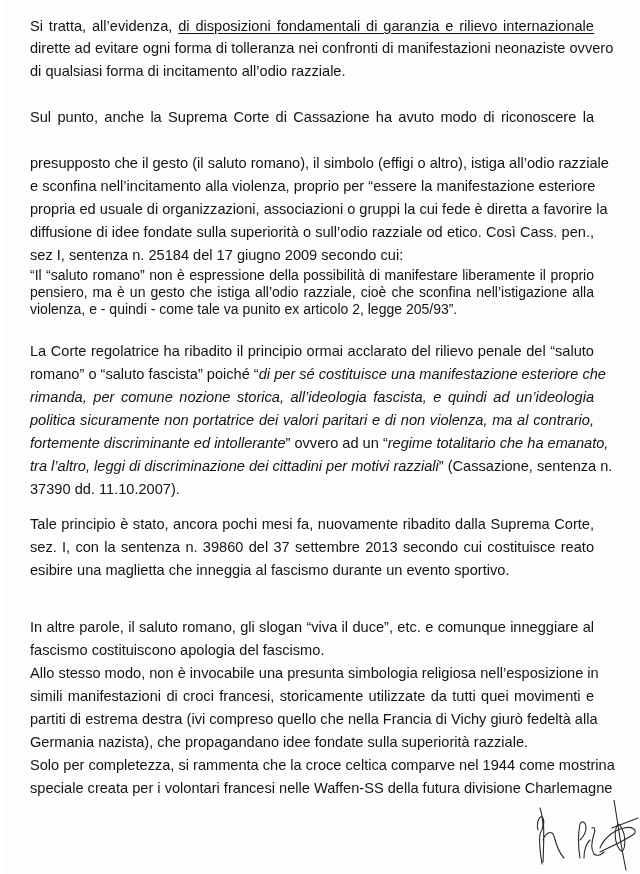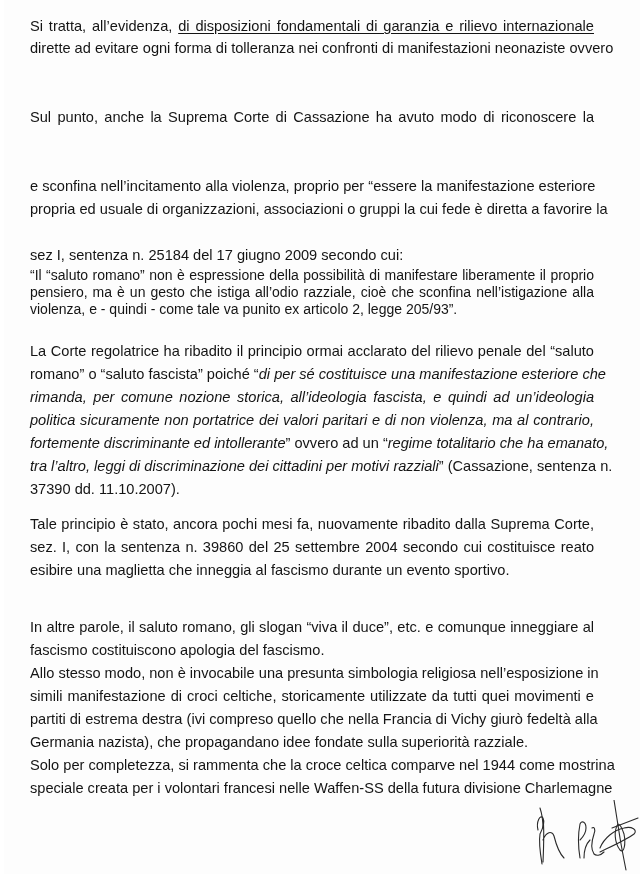--- a/index.html
+++ b/index.html
@@ -24,46 +24,49 @@
   .i { font-style: italic; }
   .sig { position: absolute; left: 530px; top: 800px; width: 110px; height: 74px; }
 </style>
 </head>
 <body>
 
 <div class="page">
 
   <div class="line" style="top:17px"><span>Si tratta, all’evidenza, </span><span class="u">di disposizioni fondamentali di garanzia e rilievo internazionale</span></div>
   <div class="line" style="top:39px">dirette ad evitare ogni forma di tolleranza nei confronti di manifestazioni neonaziste ovvero</div>
+  <div class="line last" style="top:62px">di qualsiasi forma di incitamento all’odio razziale.</div>
 
   <div class="line" style="top:108px">Sul punto, anche la Suprema Corte di Cassazione ha avuto modo di riconoscere la</div>
+  <div class="line" style="top:154px">presupposto che il gesto (il saluto romano), il simbolo (effigi o altro), istiga all’odio razziale</div>
   <div class="line" style="top:177px">e sconfina nell’incitamento alla violenza, proprio per “essere la manifestazione esteriore</div>
   <div class="line" style="top:200px">propria ed usuale di organizzazioni, associazioni o gruppi la cui fede è diretta a favorire la</div>
+  <div class="line" style="top:223px">diffusione di idee fondate sulla superiorità o sull’odio razziale od etico. Così Cass. pen.,</div>
   <div class="line last" style="top:246px">sez I, sentenza n. 25184 del 17 giugno 2009 secondo cui:</div>
 
   <div class="line q" style="top:267px">“Il “saluto romano” non è espressione della possibilità di manifestare liberamente il proprio</div>
   <div class="line q" style="top:284px">pensiero, ma è un gesto che istiga all’odio razziale, cioè che sconfina nell’istigazione alla</div>
   <div class="line q last" style="top:301px">violenza, e - quindi - come tale va punito ex articolo 2, legge 205/93”.</div>
 
   <div class="line" style="top:342px">La Corte regolatrice ha ribadito il principio ormai acclarato del rilievo penale del “saluto</div>
   <div class="line" style="top:365px"><span>romano” o “saluto fascista” poiché “</span><span class="i">di per sé costituisce una manifestazione esteriore che</span></div>
   <div class="line i" style="top:388px">rimanda, per comune nozione storica, all’ideologia fascista, e quindi ad un’ideologia</div>
   <div class="line i" style="top:411px">politica sicuramente  non portatrice dei valori paritari e di non violenza, ma al contrario,</div>
   <div class="line" style="top:457px"><span class="i">tra l’altro, leggi di discriminazione dei cittadini per motivi razziali</span><span>” (Cassazione, sentenza n.</span></div>
   <div class="line" style="top:434px"><span class="i">fortemente discriminante ed intollerante</span><span>” ovvero ad un “</span><span class="i">regime totalitario che ha emanato,</span></div>
   <div class="line last" style="top:480px">37390 dd. 11.10.2007).</div>
 
   <div class="line" style="top:515px">Tale principio è stato, ancora pochi mesi fa, nuovamente ribadito dalla Suprema Corte,</div>
-  <div class="line" style="top:538px">sez. I,  con la sentenza n. 39860 del 25 settembre 2004 secondo cui costituisce reato</div>
+  <div class="line" style="top:538px">sez. I,  con la sentenza n. 39860 del 37 settembre 2013 secondo cui costituisce reato</div>
   <div class="line last" style="top:561px">esibire una maglietta che inneggia al fascismo durante un evento sportivo.</div>
 
   <div class="line" style="top:618px">In altre parole, il saluto romano, gli slogan “viva il duce”, etc. e comunque inneggiare al</div>
   <div class="line last" style="top:641px">fascismo costituiscono apologia del fascismo.</div>
   <div class="line" style="top:664px">Allo stesso modo, non è invocabile una presunta simbologia religiosa nell’esposizione in</div>
-  <div class="line" style="top:687px">simili manifestazione di croci celtiche, storicamente utilizzate da tutti quei movimenti e</div>
+  <div class="line" style="top:687px">simili manifestazioni di croci francesi, storicamente utilizzate da tutti quei movimenti e</div>
   <div class="line" style="top:710px">partiti di estrema destra (ivi compreso quello che nella Francia di Vichy giurò fedeltà alla</div>
   <div class="line last" style="top:733px">Germania nazista), che propagandano idee fondate sulla superiorità razziale.</div>
   <div class="line" style="top:756px">Solo per completezza, si rammenta che la croce celtica comparve nel 1944 come mostrina</div>
   <div class="line" style="top:779px">speciale creata per i volontari francesi nelle Waffen-SS della futura divisione Charlemagne</div>
 
   <svg class="sig" viewBox="0 0 110 74">
     <g fill="none" stroke="#2a2a2a" stroke-width="1.1" stroke-linecap="round" stroke-linejoin="round">
 
       <path d="M4 30 C2 22, 6 14, 9 18 C11 22, 8 30, 6 34 C5 40, 6 52, 8 64 M9 18 C10 26, 10 40, 9 62 M9 40 C12 32, 18 30, 20 36 C22 44, 26 54, 30 58"></path>
       <path d="M6 8 C8 14, 9 20, 9 28"></path>

